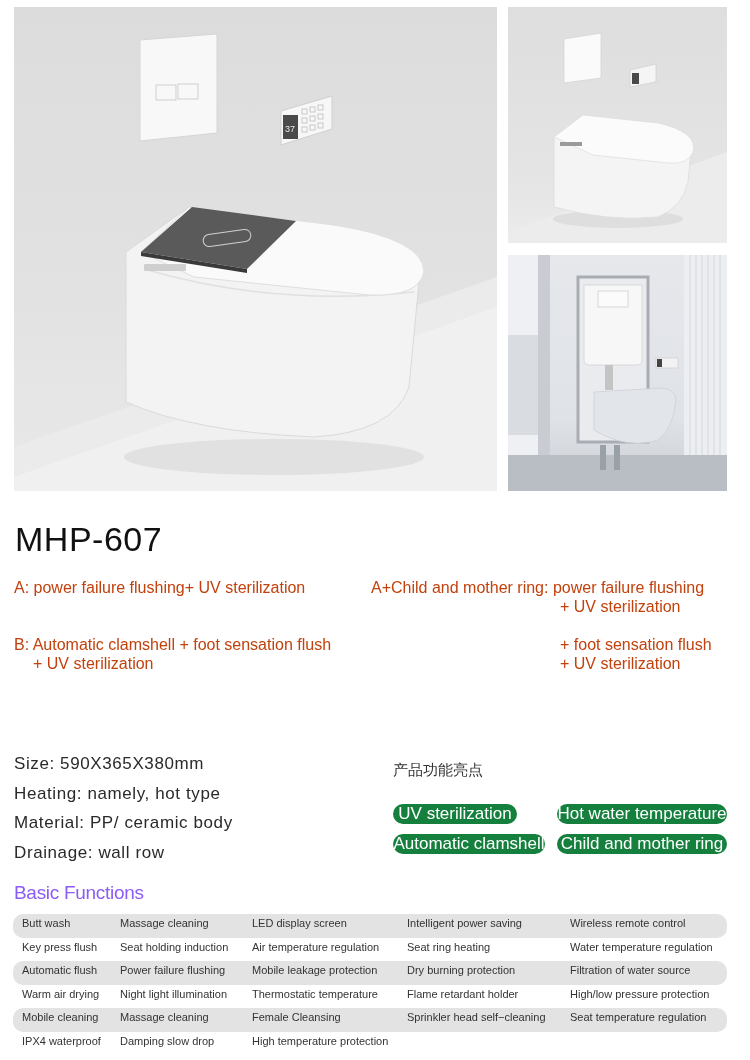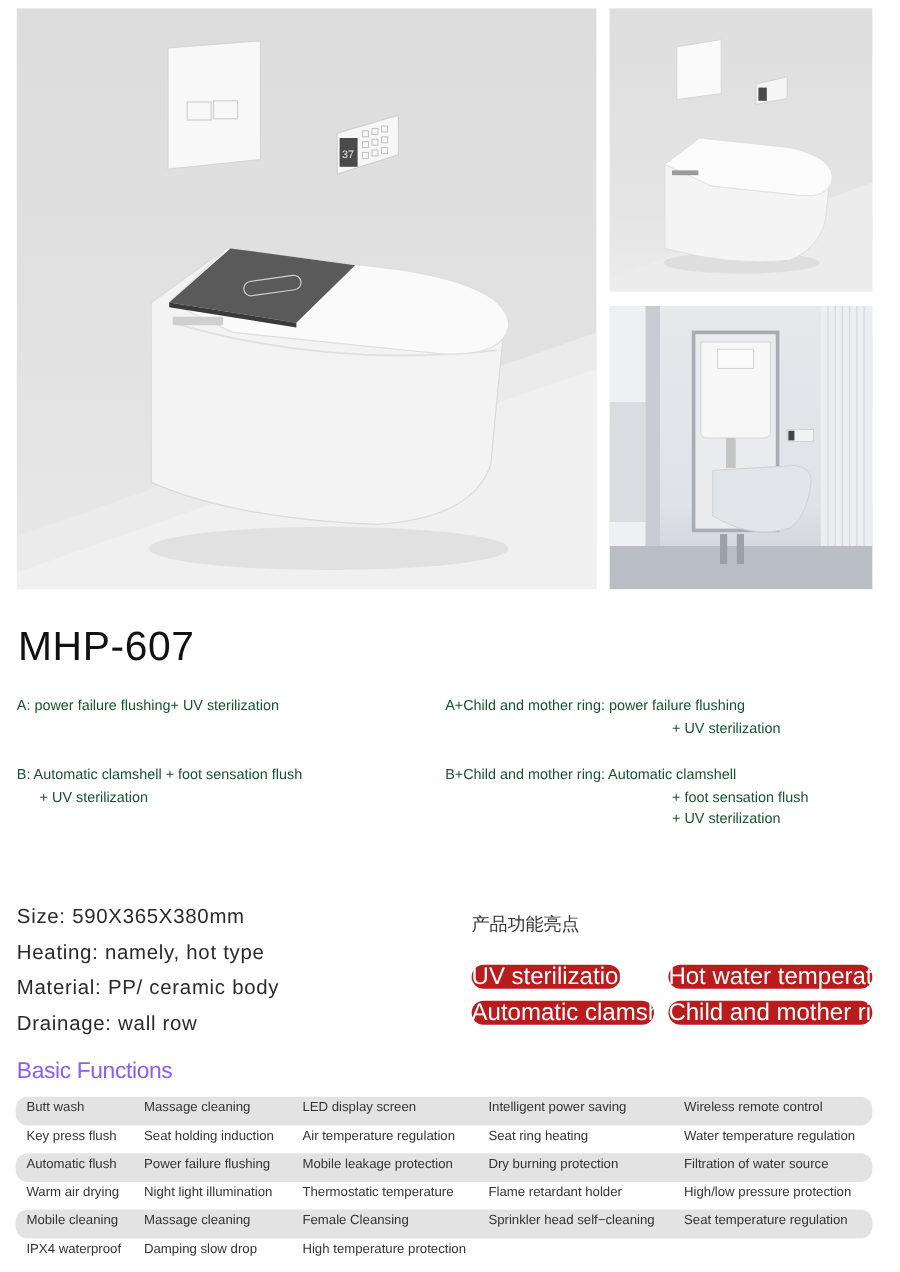--- a/index.html
+++ b/index.html
@@ -10,36 +10,36 @@
     .photo { position: absolute; overflow: hidden; }
     .photo-main { left: 14px; top: 7px; width: 483px; height: 484px; background: linear-gradient(180deg,#dcdcdc 0%,#e2e2e2 60%,#e9e9e9 100%); }
     .photo-top-right { left: 508px; top: 7px; width: 219px; height: 236px; background: linear-gradient(180deg,#dedede 0%,#e4e4e4 70%,#ececec 100%); }
     .photo-bottom-right { left: 508px; top: 255px; width: 219px; height: 236px; background: linear-gradient(180deg,#e6e8ec 0%,#dfe2e7 70%,#c9ccd2 100%); }
     .photo svg { position: absolute; left: 0; top: 0; width: 100%; height: 100%; }
 
     
     .model-title { position: absolute; left: 15px; top: 520px; font-size: 34px; font-weight: 400; color: #111; letter-spacing: 0.5px; }
 
     
-    .variant { position: absolute; font-size: 12px; line-height: 18.5px; color: #14532d; }
+    .variant { position: absolute; font-size: 16px; line-height: 18.5px; color: #c2410c; }
     .variant .line { white-space: nowrap; }
     .v-a { left: 14px; top: 579px; }
     .v-b { left: 14px; top: 636px; }
     .v-b .indent { padding-left: 19px; }
     .v-ac { left: 371px; top: 579px; }
     .v-bc { left: 371px; top: 636px; }
     .v-ac .indent, .v-bc .indent { padding-left: 189px; }
 
     
     .specs { position: absolute; left: 14px; top: 749px; }
     .spec { font-size: 17px; line-height: 29.5px; color: #2a2a2a; letter-spacing: 0.6px; white-space: nowrap; }
 
     
     .highlights-title { position: absolute; left: 393px; top: 761px; font-size: 15px; color: #333; }
-    .badge { position: absolute; height: 20px; border-radius: 10px; background: #b91c1c; color: #fff; font-size: 20px; line-height: 20px; text-align: center; white-space: nowrap; }
+    .badge { position: absolute; height: 20px; border-radius: 10px; background: #15803d; color: #fff; font-size: 17px; line-height: 20px; text-align: center; white-space: nowrap; }
     .b1 { left: 393px; top: 804px; width: 124px; }
     .b2 { left: 557px; top: 804px; width: 170px; }
     .b3 { left: 393px; top: 834px; width: 152px; }
     .b4 { left: 557px; top: 834px; width: 170px; }
 
     
     .basic-title { position: absolute; left: 14px; top: 882px; font-size: 19px; color: #8b5cf6; letter-spacing: -0.3px; }
     .func-table { position: absolute; left: 13px; top: 914px; width: 714px; }
     .func-row { position: relative; height: 23.5px; }
     .func-row.striped { background: #e3e3e3; border-radius: 10px; }
@@ -140,21 +140,20 @@
 </div>
 <div class="variant v-b">
   <div class="line">B: Automatic clamshell + foot sensation flush</div>
   <div class="line indent">+ UV sterilization</div>
 </div>
 <div class="variant v-ac">
   <div class="line">A+Child and mother ring: power failure flushing</div>
   <div class="line indent">+ UV sterilization</div>
 </div>
 <div class="variant v-bc">
-  <div class="line">B+Child and mother ring: Automatic clamshell</div>
   <div class="line indent">+ foot sensation flush</div>
   <div class="line indent">+ UV sterilization</div>
 </div>
 
 <div class="specs">
   <div class="spec">Size: 590X365X380mm</div>
   <div class="spec">Heating: namely, hot type</div>
   <div class="spec">Material: PP/ ceramic body</div>
   <div class="spec">Drainage: wall row</div>
 </div>

